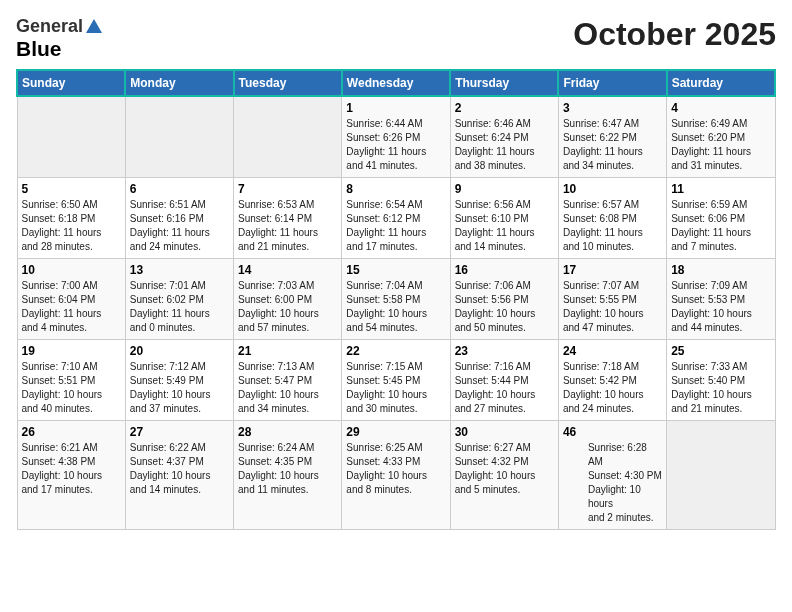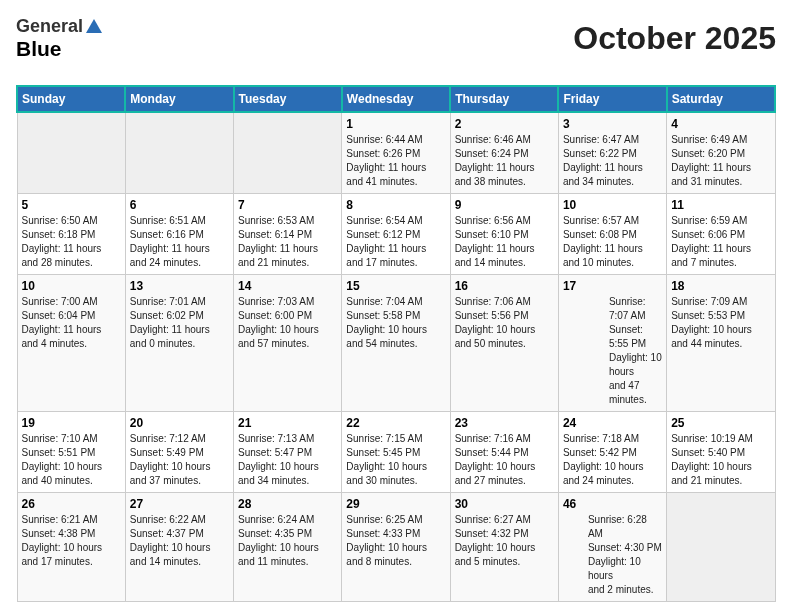--- a/index.html
+++ b/index.html
@@ -5,23 +5,23 @@
     * { box-sizing: border-box; margin: 0; padding: 0; }
     body {
       font-family: Arial, sans-serif;
       background: #fff;
       width: 792px;
       min-height: 612px;
       padding: 16px;
     }
     .header {
       display: flex;
-      align-items: center;
+      align-items: flex-start;
       justify-content: space-between;
-      margin-bottom: 24px;
+      margin-bottom: 8px;
     }
     .logo {
       display: flex;
       flex-direction: column;
       align-items: flex-start;
     }
     .logo-line {
       display: flex;
       align-items: center;
     }
@@ -229,21 +229,21 @@
         </td>
         <td>
           <span class="day-num">16</span>
           <div class="day-info" style="white-space: pre-line;">Sunrise: 7:06 AM
 Sunset: 5:56 PM
 Daylight: 10 hours
 and 50 minutes.</div>
         </td>
         <td>
           <span class="day-num">17</span>
-          <div class="day-info" style="white-space: pre-line; margin-left: 46px;">Sunrise: 7:07 AM
+          <div class="day-info" style="white-space: pre-line;">Sunrise: 7:07 AM
 Sunset: 5:55 PM
 Daylight: 10 hours
 and 47 minutes.</div>
         </td>
         <td>
           <span class="day-num">18</span>
           <div class="day-info" style="white-space: pre-line;">Sunrise: 7:09 AM
 Sunset: 5:53 PM
 Daylight: 10 hours
 and 44 minutes.</div>
@@ -287,21 +287,21 @@
         </td>
         <td>
           <span class="day-num">24</span>
           <div class="day-info" style="white-space: pre-line;">Sunrise: 7:18 AM
 Sunset: 5:42 PM
 Daylight: 10 hours
 and 24 minutes.</div>
         </td>
         <td>
           <span class="day-num">25</span>
-          <div class="day-info" style="white-space: pre-line;">Sunrise: 10:19 AM
+          <div class="day-info" style="white-space: pre-line;">Sunrise: 7:33 AM
 Sunset: 5:40 PM
 Daylight: 10 hours
 and 21 minutes.</div>
         </td>
       </tr>
       <tr>
         <td>
           <span class="day-num">26</span>
           <div class="day-info" style="white-space: pre-line;">Sunrise: 6:21 AM
 Sunset: 4:38 PM

